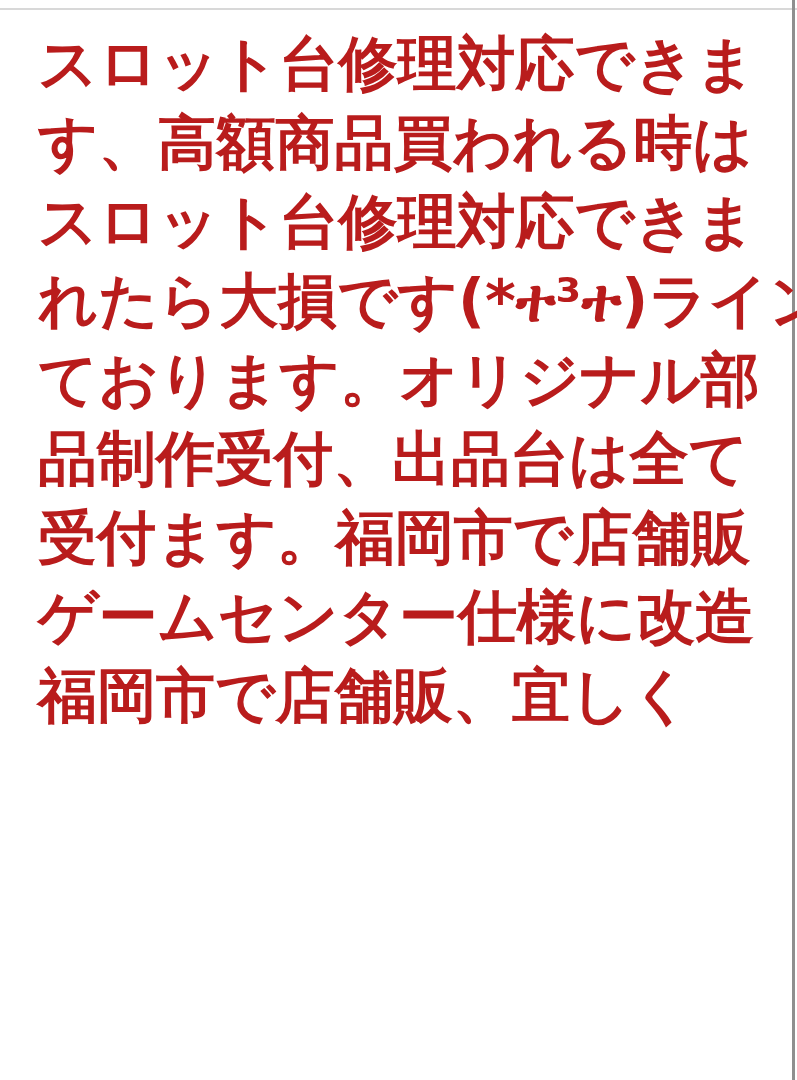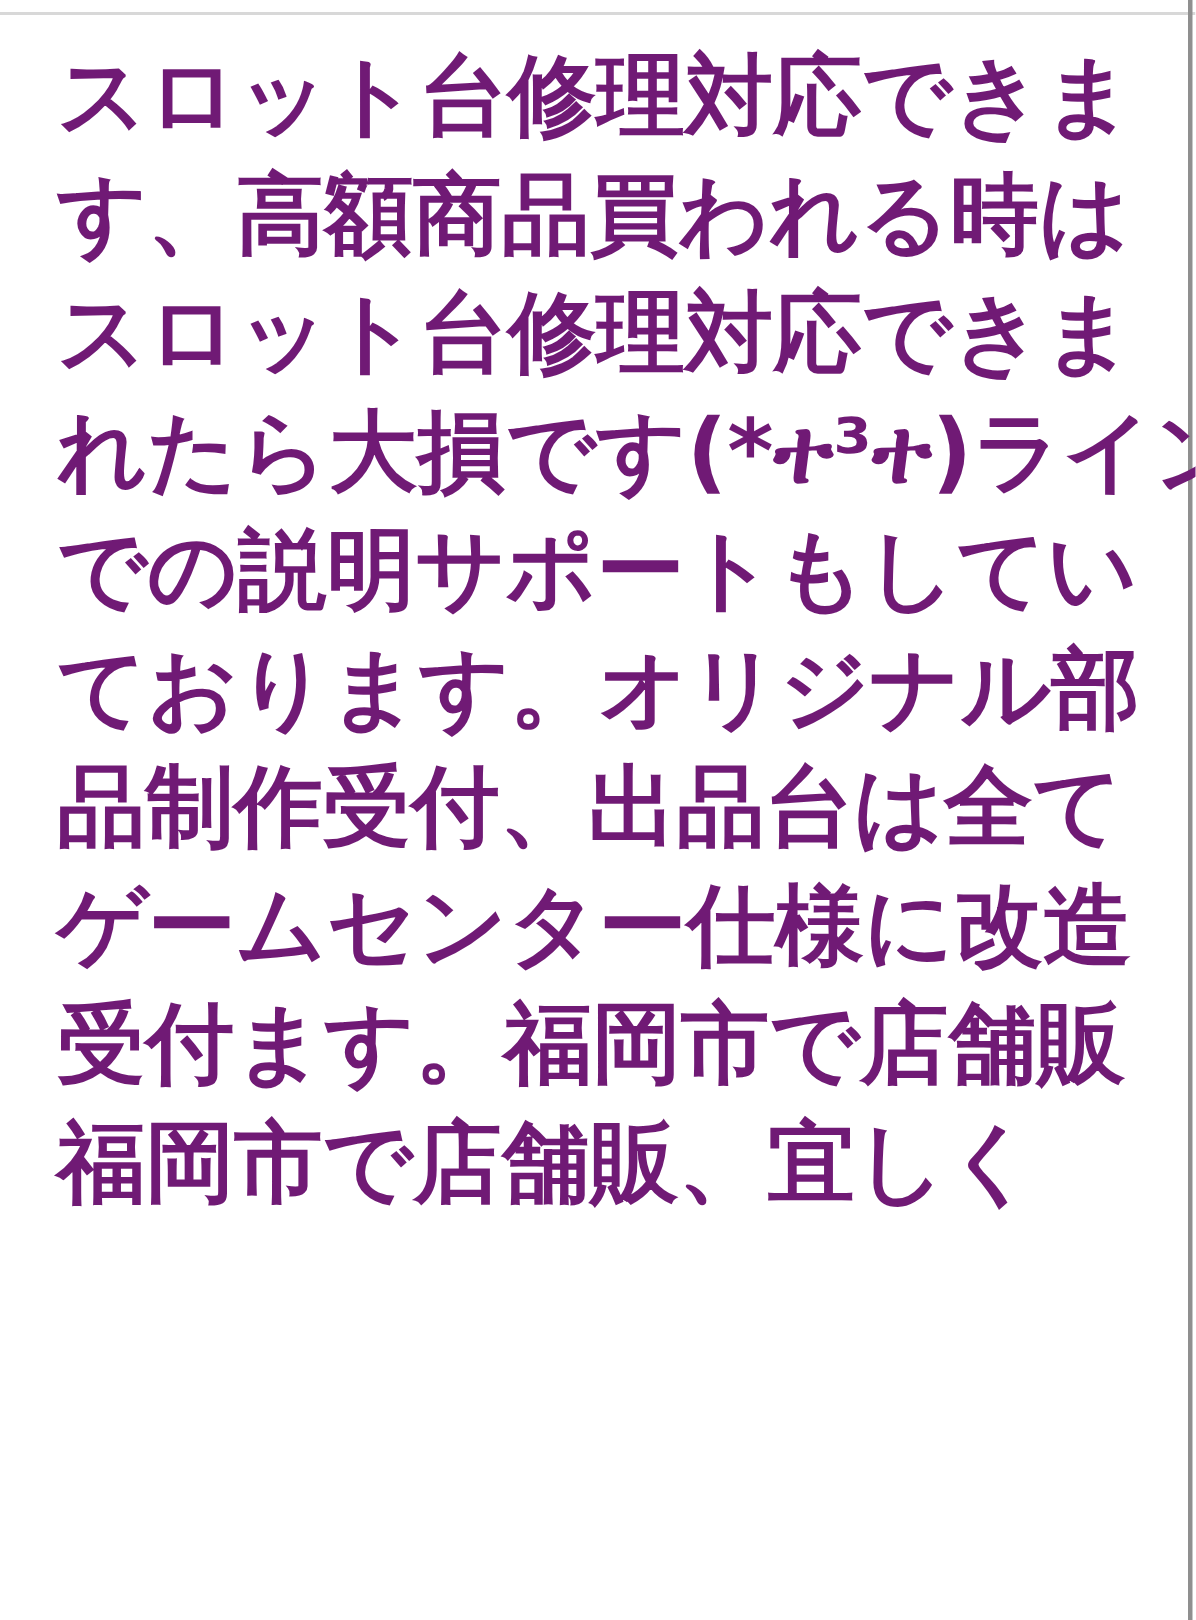--- a/index.html
+++ b/index.html
@@ -28,21 +28,21 @@
     right: 2px;
     width: 3px;
     height: 1080px;
     background: #8f8f8f;
   }
   .description {
     position: absolute;
     top: 24px;
     left: 38px;
     right: 30px;
-    color: #701a75;
+    color: #b91c1c;
     font-size: 59px;
     line-height: 79px;
     font-weight: 700;
     letter-spacing: 0px;
   }
   .description .line {
     white-space: nowrap;
     height: 79px;
   }
 </style>
@@ -50,19 +50,18 @@
 <body>
 
 <div class="top-divider"></div>
 <div class="right-border"></div>
 
 <div class="description">
   <div class="line">スロット台修理対応できま</div>
   <div class="line">す、高額商品買われる時は</div>
   <div class="line">スロット台修理対応できま</div>
   <div class="line">れたら大損です(*ተ³ተ)ライン</div>
-  <div class="line">での説明サポートもしてい</div>
   <div class="line">ております。オリジナル部</div>
   <div class="line">品制作受付、出品台は全て</div>
+  <div class="line">受付ます。福岡市で店舗販</div>
   <div class="line">ゲームセンター仕様に改造</div>
-  <div class="line">受付ます。福岡市で店舗販</div>
   <div class="line">福岡市で店舗販、宜しく</div>
 </div>
 
 </body></html>

